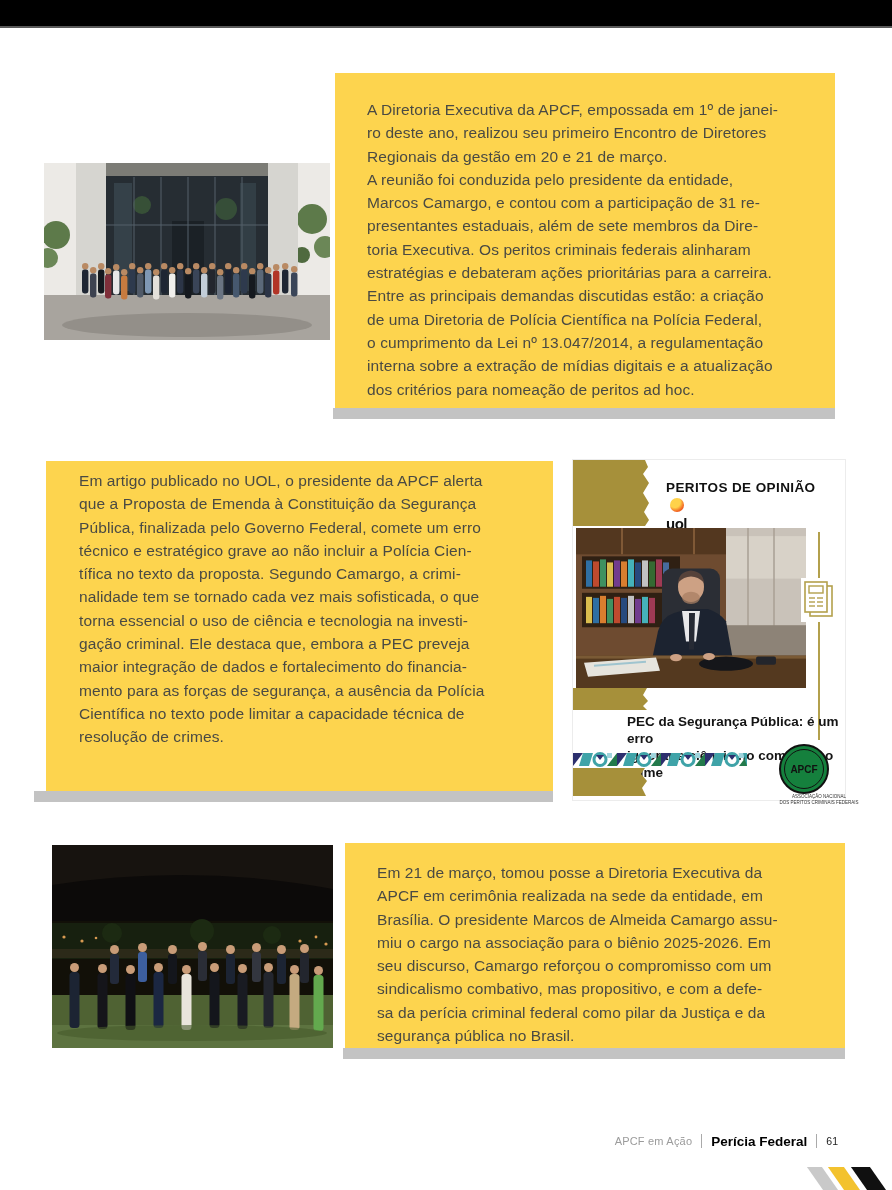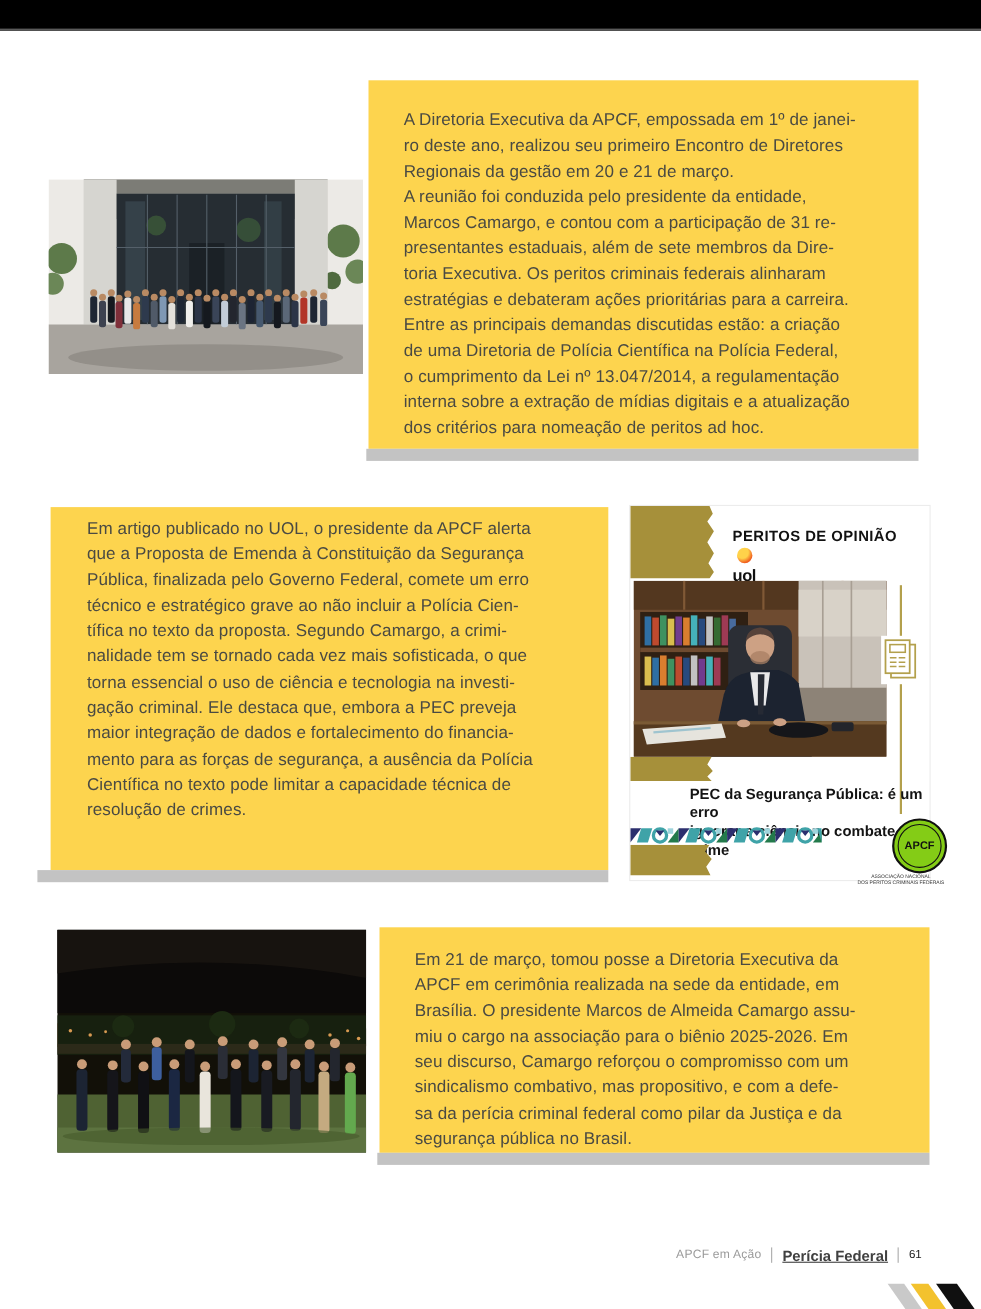--- a/index.html
+++ b/index.html
@@ -20,29 +20,29 @@
   .uol-row{position:absolute;left:93px;top:38px;display:flex;align-items:center;gap:3px;flex-direction:column;}
   .uol-circle{width:14px;height:14px;border-radius:50%;
         background:radial-gradient(circle at 35% 30%,#ffd24a 0 40%,#f26522 70%,#d8380f 100%);}
   .uol-text{font-size:15px;font-weight:bold;color:#111;letter-spacing:-0.5px;}
   .card-photo{position:absolute;left:3px;top:68px;width:230px;height:160px;}
   .gold-line{position:absolute;left:245px;top:72px;width:2px;height:208px;background:#b3a04c;}
   .news-icon{position:absolute;left:228px;top:118px;width:36px;height:44px;background:#fff;}
   .card-caption{position:absolute;left:10px;top:253px;font-size:13.5px;font-weight:bold;
         color:#141414;line-height:17px;white-space:pre-line;margin-left:44px;}
   .pattern-strip{position:absolute;left:0px;top:291px;width:174px;height:18px;}
-  .apcf-logo{position:absolute;left:238px;top:284px;width:46px;height:46px;border-radius:50%;
-        border:2.5px solid #111;display:flex;align-items:center;justify-content:center;background:#84cc16;}
+  .apcf-logo{position:absolute;left:206px;top:284px;width:46px;height:46px;border-radius:50%;
+        border:2.5px solid #111;display:flex;align-items:center;justify-content:center;background:#15803d;}
   .apcf-logo-inner{width:38px;height:38px;border-radius:50%;border:1px solid #111;
         display:flex;align-items:center;justify-content:center;font-size:10px;font-weight:bold;color:#111;}
   .apcf-sub{position:absolute;left:206px;top:334px;width:80px;font-size:4.5px;line-height:5.5px;
         color:#333;text-align:center;white-space:pre-line;}
   .footer{position:absolute;top:1131px;right:54px;height:20px;display:flex;align-items:center;gap:9px;}
   .footer-section{font-size:11px;color:#9b9b9b;letter-spacing:0.2px;margin-left:12px;}
-  .footer-mag{font-size:13.5px;font-weight:bold;color:#404040;text-decoration:underline;}
+  .footer-mag{font-size:13.5px;font-weight:bold;color:#000000;}
   .footer-page{font-size:10.5px;color:#222;}
   .fdiv{width:1px;height:14px;background:#aaa;}
   .corner-stripe{position:absolute;bottom:0;height:23px;transform:skewX(35deg);}
 </style>
 </head>
 <body>
 
 <div class="page">
 
   <div class="topbar"></div>

